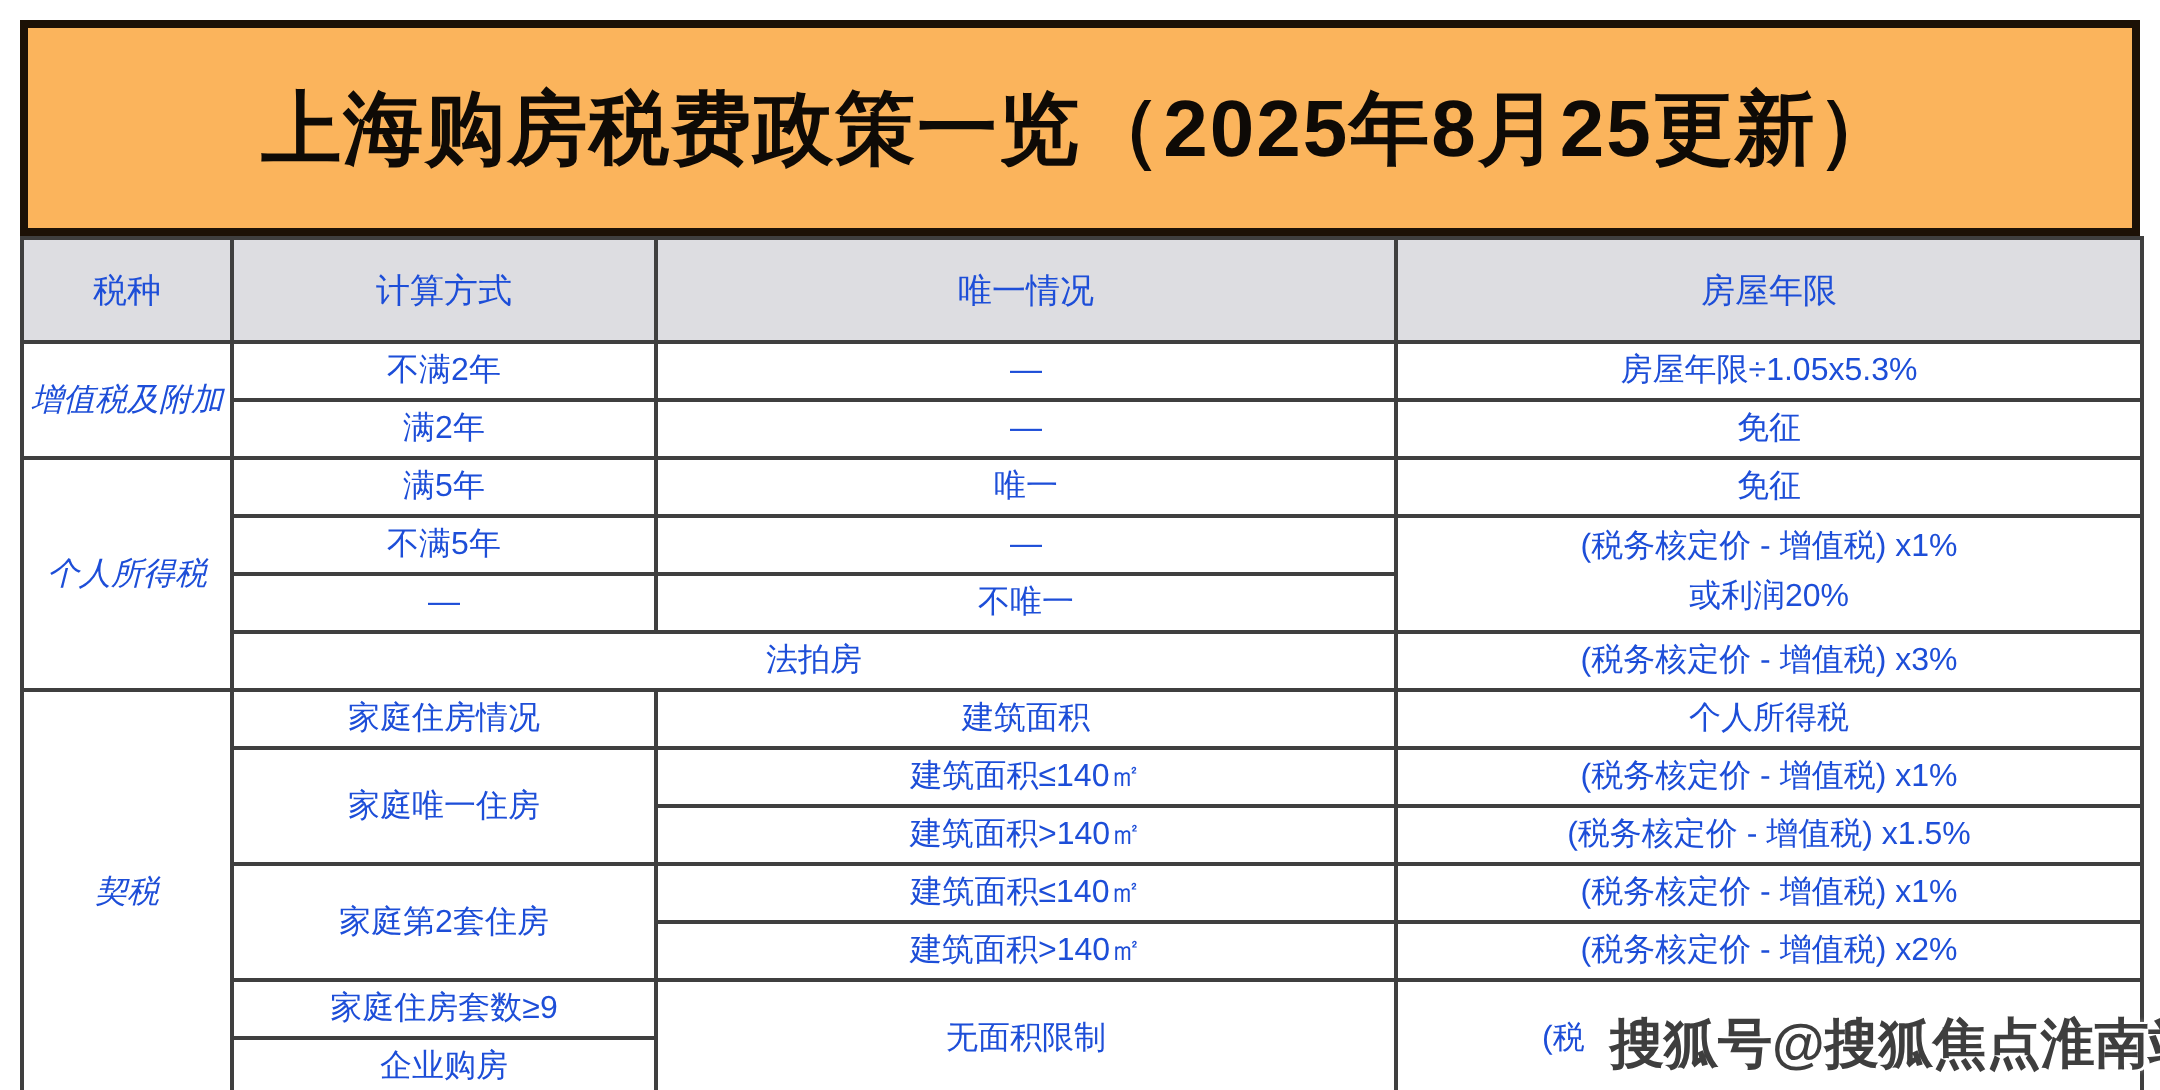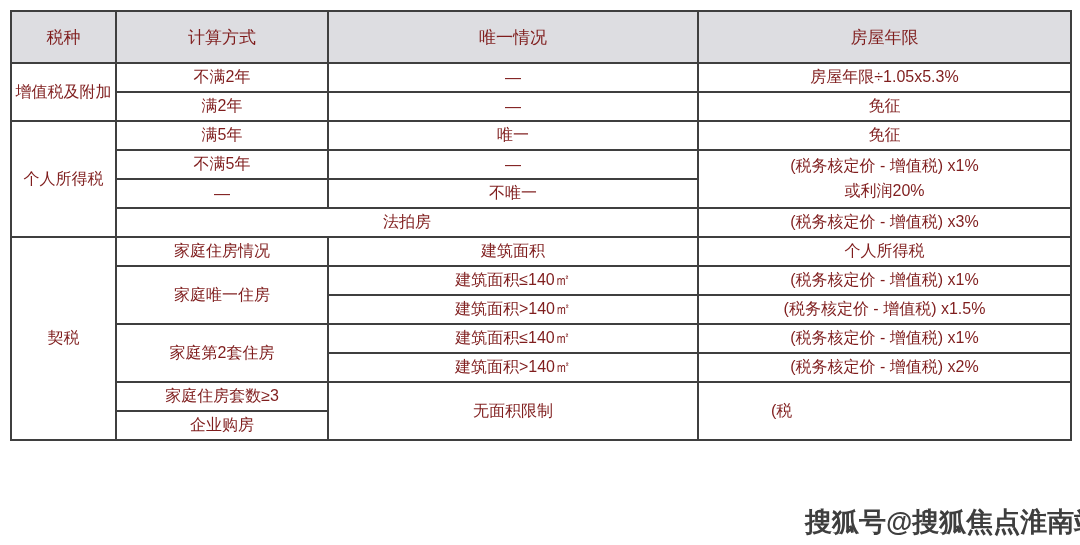--- a/index.html
+++ b/index.html
@@ -40,34 +40,34 @@
     table-layout: fixed;
   }
   table.tax col.c1 { width: 105px; }
   table.tax col.c2 { width: 212px; }
   table.tax col.c3 { width: 370px; }
   table.tax col.c4 { width: 373px; }
   table.tax th, table.tax td {
     border: 2px solid #3f3f3f;
     text-align: center;
     vertical-align: middle;
-    color: #7f1d1d;
+    color: #1d4ed8;
     font-size: 16px;
     padding: 0 2px;
     overflow: hidden;
     white-space: nowrap;
   }
   table.tax th {
     background: #DDDDE1;
     height: 50px;
     font-weight: 400;
     font-size: 17px;
   }
   table.tax td { height: 27px; background: #ffffff; }
-  td.section-label { font-size: 16px; }
+  td.section-label { font-size: 16px; font-style: italic; }
   .two-line { line-height: 1.55; }
   .frag-cell {
     text-align: left !important;
     padding-left: 72px !important;
   }
   .watermark {
     position: absolute;
     left: 795px;
     top: 494px;
     font-size: 27px;
@@ -81,20 +81,23 @@
       1px -1px 0 #ffffff,
       -1px 1px 0 #ffffff,
       0 0 3px #ffffff;
   }
 </style>
 </head>
 <body>
 
 <div class="page">
 
+  <div class="banner">
+    <span class="banner-title">上海购房税费政策一览（2025年8月25更新）</span>
+  </div>
 
   <table class="tax">
     <colgroup>
       <col class="c1">
         <col class="c2">
         <col class="c3">
         <col class="c4">
     </colgroup>
     <thead>
       <tr>
@@ -158,21 +161,21 @@
       <tr>
         <td rowspan="2">家庭第2套住房</td>
         <td>建筑面积≤140㎡</td>
         <td>(税务核定价 - 增值税) x1%</td>
       </tr>
       <tr>
         <td>建筑面积&gt;140㎡</td>
         <td>(税务核定价 - 增值税) x2%</td>
       </tr>
       <tr>
-        <td>家庭住房套数≥3</td>
+        <td>家庭住房套数≥9</td>
         <td rowspan="2">无面积限制</td>
         <td rowspan="2" class="frag-cell">(税</td>
       </tr>
       <tr>
         <td>企业购房</td>
       </tr>
     </tbody>
   </table>
 
   <div class="watermark">搜狐号@搜狐焦点淮南站</div>

